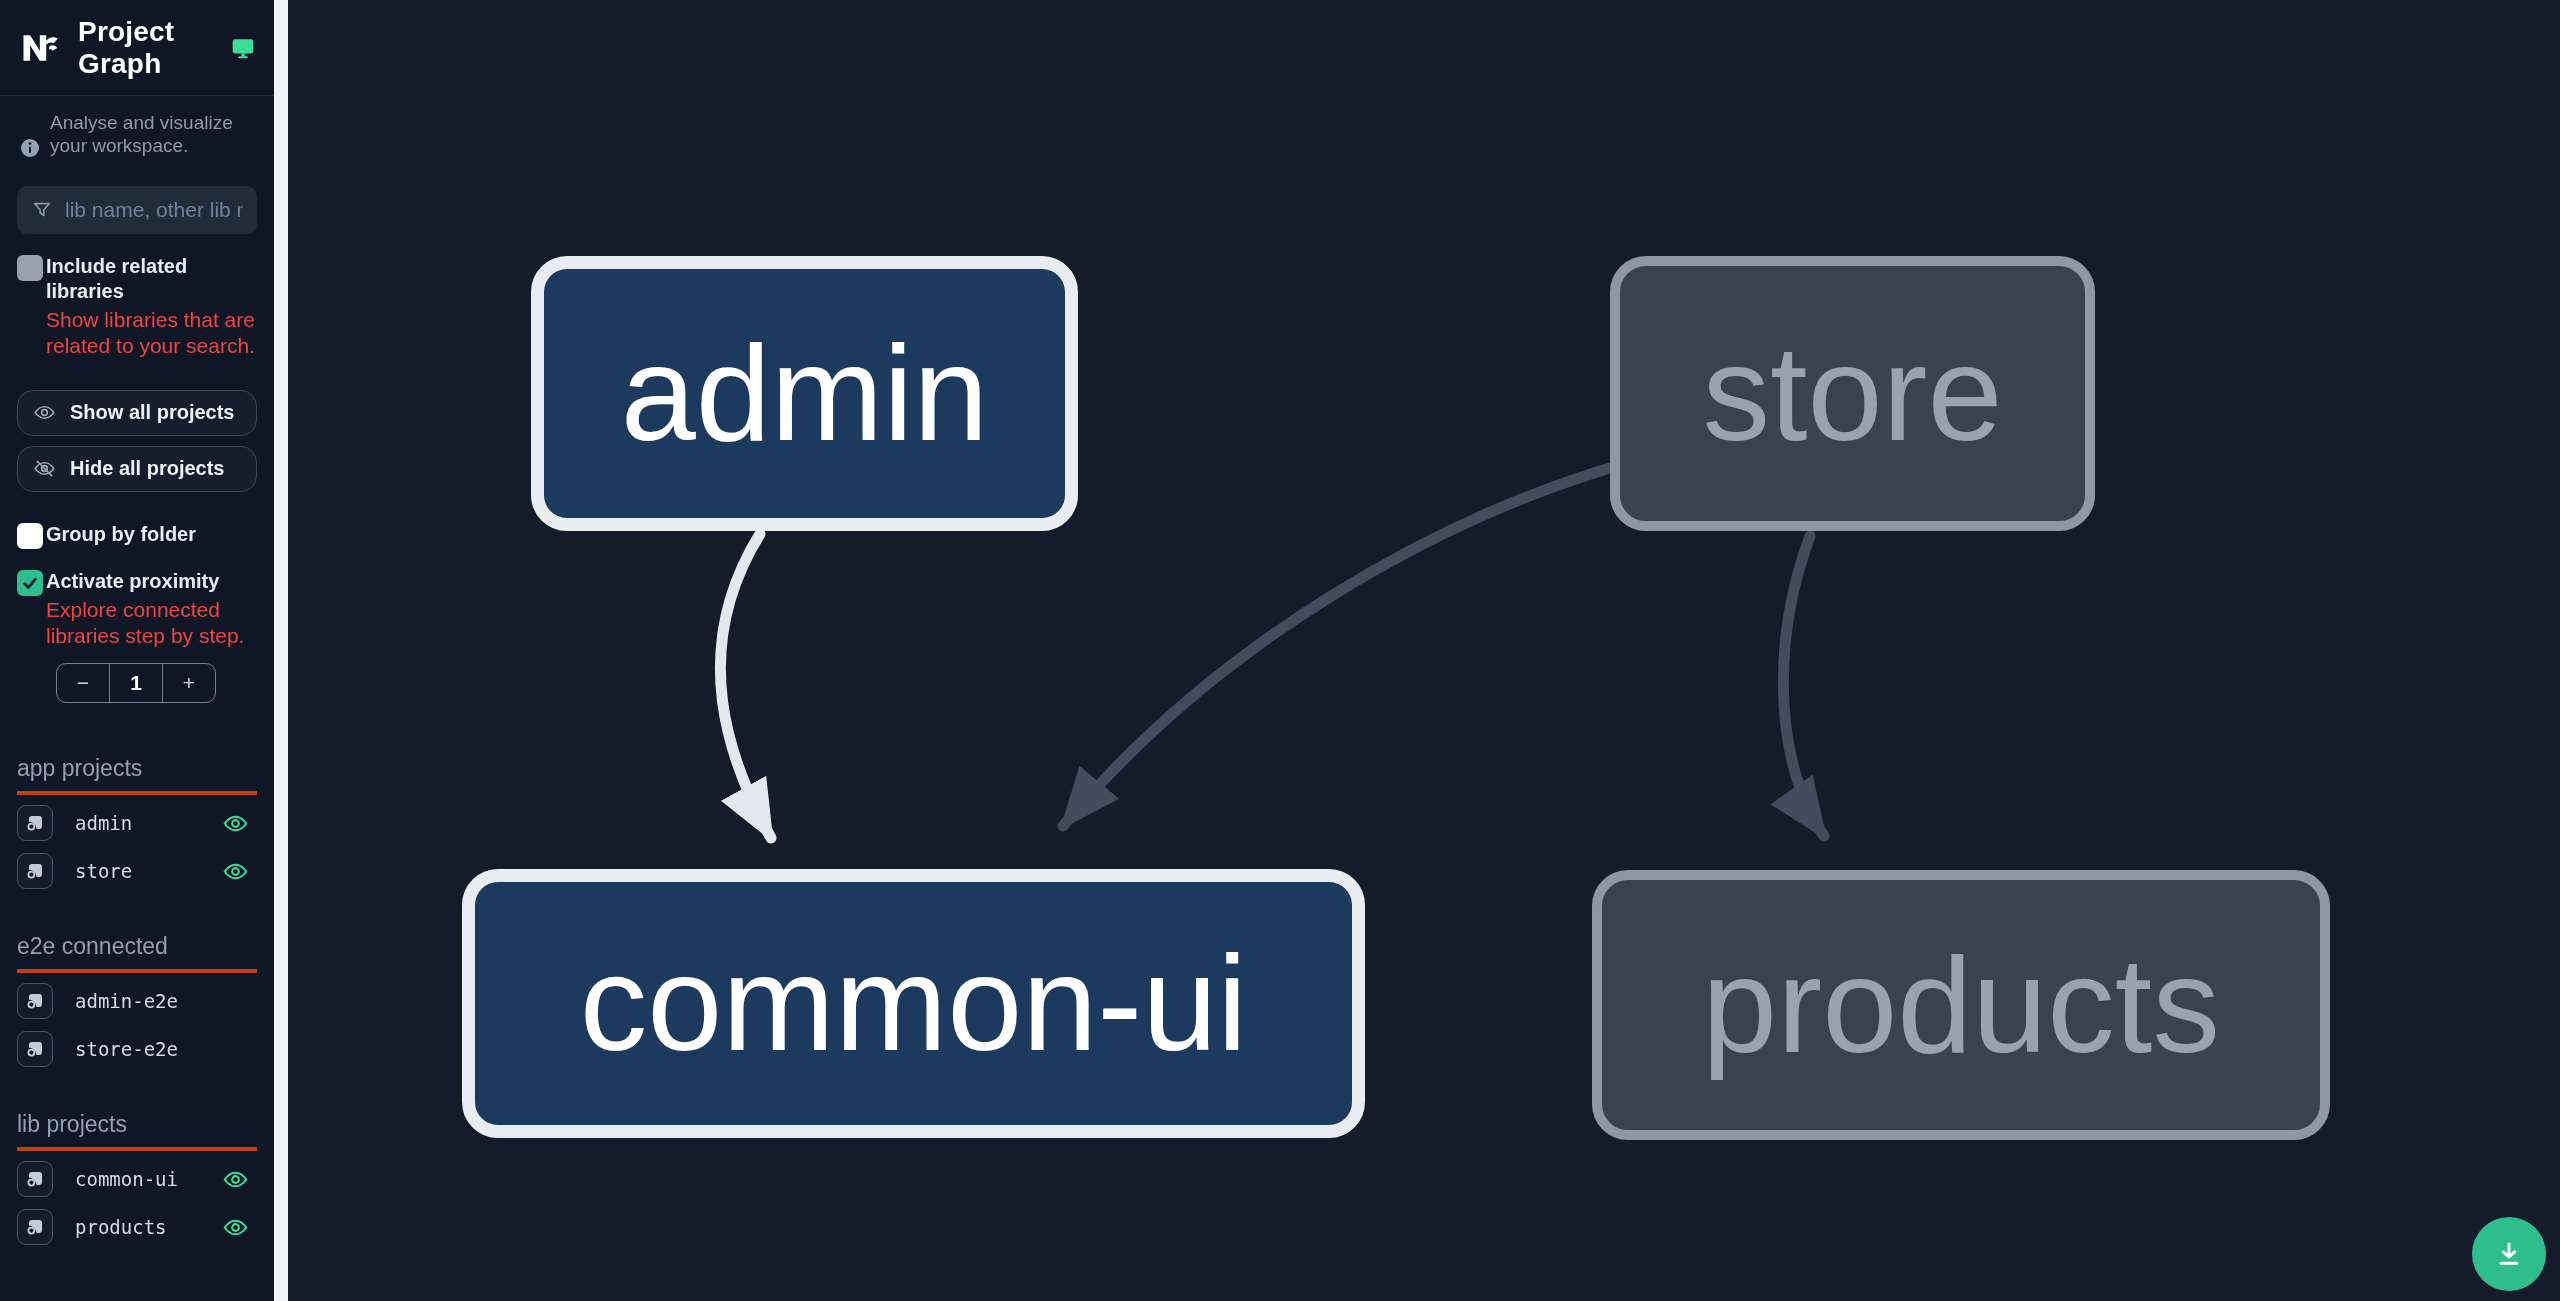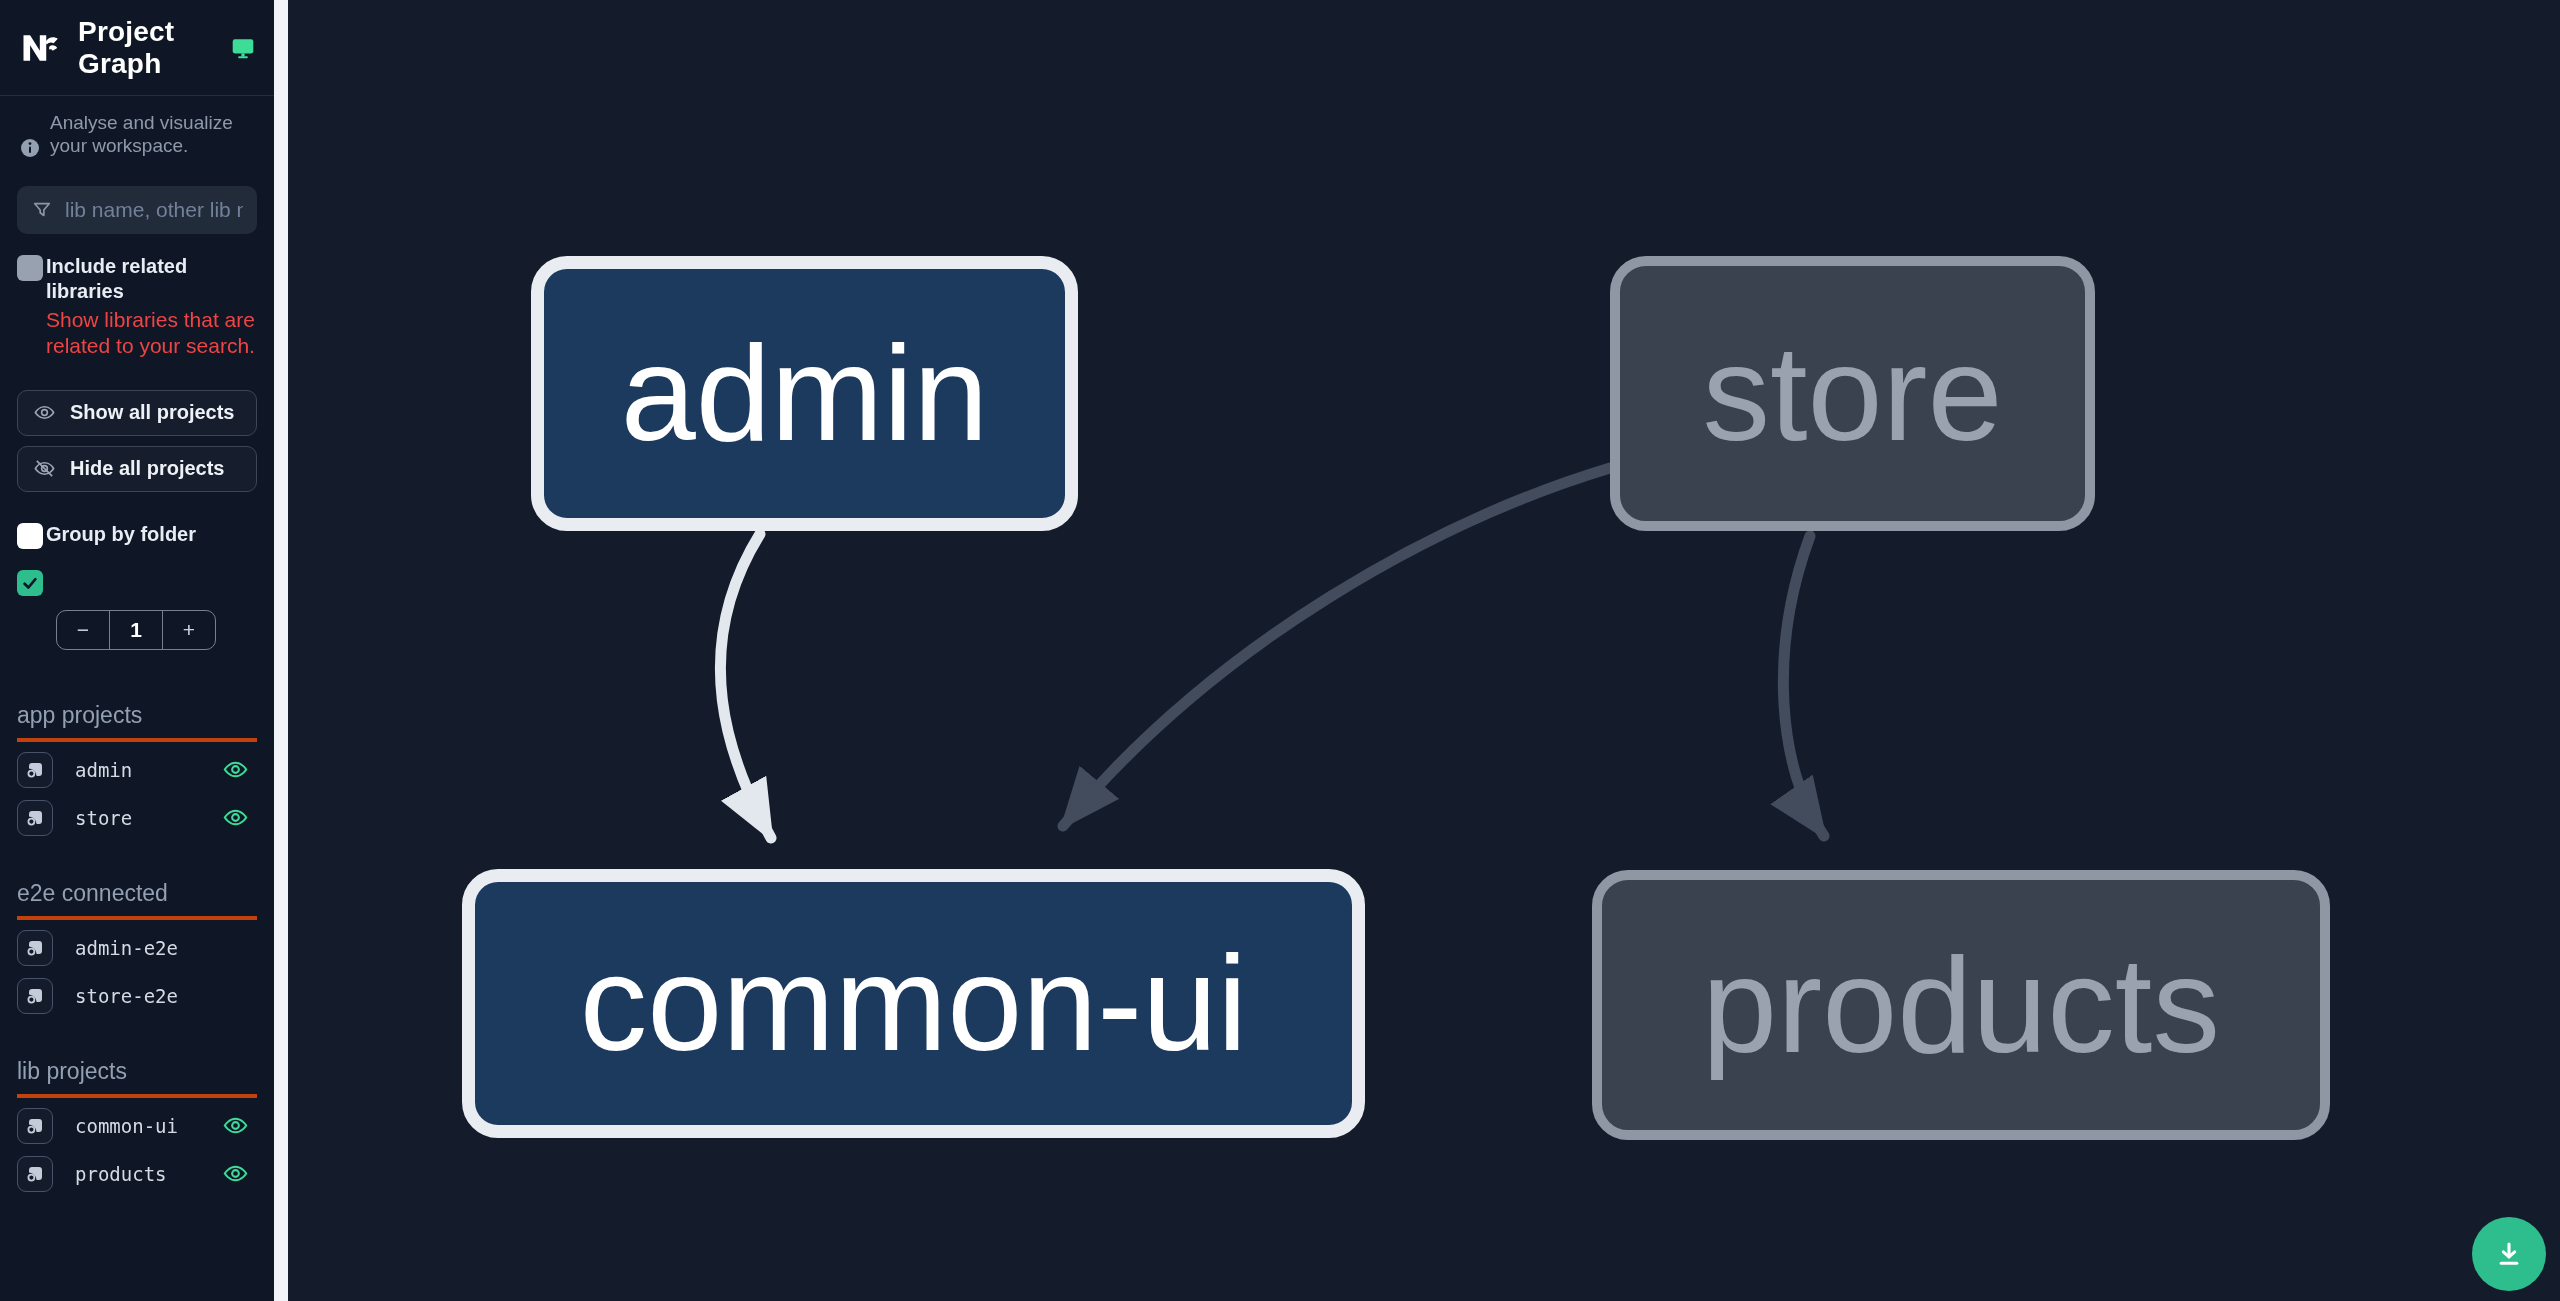--- a/index.html
+++ b/index.html
@@ -29,21 +29,21 @@
   .check-row { margin:20px 17px 0; display:flex; gap:3px; cursor:pointer; }
   .checkbox { width:26px; height:26px; border-radius:6px; flex:0 0 26px; margin-top:1px;
     display:flex; align-items:center; justify-content:center; }
   .cb-gray { background:#97a1b0; }
   .cb-white { background:#ffffff; }
   .cb-checked { background:#2ebe8e; }
   .check-texts { display:flex; flex-direction:column; }
   .check-label { font-size:20px; font-weight:700; color:#e8edf4; line-height:1.25; }
   .check-desc { font-size:21px; color:#ef4444; line-height:1.26; margin-top:3px; }
 
-  .side-btn { margin:10px 17px 0; height:46px; border-radius:10px; border:1px solid #3b4759;
+  .side-btn { margin:10px 17px 0; height:46px; border-radius:16px; border:1px solid #3b4759;
     background:#161e2d; display:flex; align-items:center; gap:14px; padding:0 15px;
     font-size:20px; font-weight:700; color:#eef2f7; cursor:pointer;
     font-family:"Liberation Sans",sans-serif; }
   .side-btn:first-of-type { margin-top:30px; }
   .side-btn svg { flex:0 0 auto; }
 
   .mt-lg { margin-top:30px; }
   .stepper { margin:14px 0 0 56px; width:160px; height:40px; border:1px solid #75818f;
     border-radius:10px; display:flex; overflow:hidden; }
   .stepper > * { flex:1; display:flex; align-items:center; justify-content:center;
@@ -150,20 +150,24 @@
       <span class="check-texts">
         <span class="check-label">Group by folder</span>
       </span>
     </label>
 
     <label class="check-row">
       <span class="checkbox cb-checked">
         <svg viewBox="0 0 16 16" width="18" height="18">
           <path d="M3.2 8.6 L6.6 12 L12.8 4.6" fill="none" stroke="#0f1726" stroke-width="2.4" stroke-linecap="round" stroke-linejoin="round"></path>
         </svg>
+      </span>
+      <span class="check-texts">
+        <span class="check-label">Activate proximity</span>
+        <span class="check-desc">Explore connected libraries step by step.</span>
       </span>
     </label>
 
     <div class="stepper">
       <button>−</button>
       <div class="step-value">1</div>
       <button>+</button>
     </div>
 
     <div class="proj-section first">

